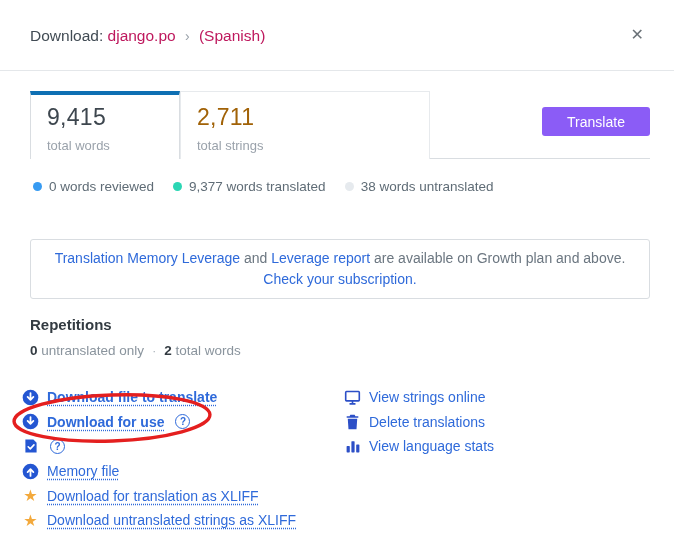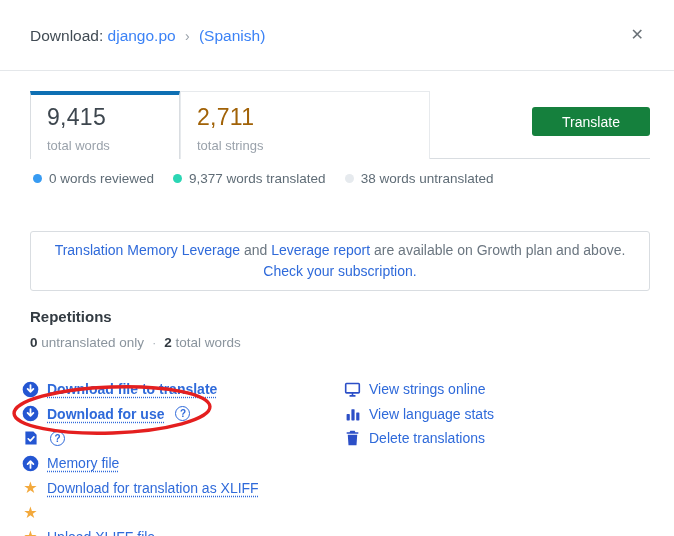--- a/index.html
+++ b/index.html
@@ -5,46 +5,46 @@
   * { margin:0; padding:0; box-sizing:border-box; }
   html,body { width:674px; height:536px; background:#ffffff;
     font-family:"Liberation Sans", sans-serif; overflow:hidden; }
 
   .modal { width:674px; height:536px; background:#fff; position:relative; }
 
   
   .header { display:flex; align-items:flex-start; justify-content:space-between;
     padding:27px 28px 0 30px; }
   .title { font-size:15.5px; color:#414b54; }
-  .title .lnk { color:#3b82f6; text-decoration:none; cursor:pointer;text-align:center; }
+  .title .lnk { color:#be185d; text-decoration:none; cursor:pointer;text-align:center; }
   .title .chev { color:#9aa2aa; font-size:14px; padding:0 5px; }
   .close-btn { background:none; border:none; color:#6b7278; font-size:16px;
     line-height:16px; cursor:pointer; padding:2px; margin-top:-2px; }
 
   .divider { border:none; border-top:1px solid #e4e7ea; margin-top:25px; }
 
   .content { padding:0 24px 0 30px; }
 
   
   .tabstrip { display:flex; align-items:flex-start; margin-top:20px;
     border-bottom:1px solid #d9dde1; height:68px; }
   .tab { height:68px; padding:12px 16px 0 16px; background:#fff; }
   .tab.active { width:150px; border-top:4px solid #0e6fb3;
     border-left:1px solid #d9dde1; border-right:1px solid #d9dde1;
     margin-bottom:-1px; padding-top:9px; }
   .tab.inactive { width:250px; border:1px solid #e7eaed; border-bottom:none; }
   .tab .num { font-size:23px; color:#3d464e; letter-spacing:0.3px; }
   .tab.inactive .num { color:#a16207; }
   .tab .cap { font-size:13px; color:#9aa2ab; margin-top:7px; }
-  .translate-btn { margin-left:auto; margin-top:16px; width:118px; height:29px;
-    background:#15803d; color:#fff; font-size:14px; border:none; border-radius:3px;
+  .translate-btn { margin-left:auto; margin-top:16px; width:108px; height:29px;
+    background:#8b5cf6; color:#fff; font-size:14px; border:none; border-radius:3px;
     cursor:pointer; font-family:"Liberation Sans", sans-serif; }
 
   
-  .legend { display:flex; align-items:center; margin-top:12px; padding-left:3px;
+  .legend { display:flex; align-items:center; margin-top:20px; padding-left:3px;
     gap:19px; }
   .legend-item { display:flex; align-items:center; gap:7px; font-size:13.5px;
     color:#5f6c76; }
   .dot { width:9px; height:9px; border-radius:50%; display:inline-block; }
   .dot-reviewed { background:#379bf2; }
   .dot-translated { background:#2bd6b4; }
   .dot-untranslated { background:#e6eaee; }
 
   
   .notice { margin-top:45px; border:1px solid #d9dde1; border-radius:3px;
@@ -180,61 +180,62 @@
           <span class="lbl u">Memory file</span>
         </div>
 
         <div class="action-row">
           <span class="icon star">★</span>
           <span class="lbl u">Download for translation as XLIFF</span>
         </div>
 
         <div class="action-row">
           <span class="icon star">★</span>
+          <span class="lbl u">Download untranslated strings as XLIFF</span>
         </div>
 
         <div class="action-row">
           <span class="icon star">★</span>
           <span class="lbl u">Upload XLIFF file</span>
         </div>
 
       </div>
 
       <div class="col-right">
 
         <div class="action-row">
           <span class="icon">
             <svg width="17" height="17" viewBox="0 0 20 20" fill="none" stroke="#2c4fc7" stroke-width="1.9">
                 <rect x="2" y="3" width="16" height="11" rx="1"></rect>
                 <path d="M6.5 17.5h7M10 14v3.5"></path>
               </svg>
           </span>
           <span class="lbl">View strings online</span>
+        </div>
+
+        <div class="action-row">
+          <span class="icon">
+            <svg width="15" height="16" viewBox="0 0 20 22" fill="#2c4fc7">
+                <path d="M7 1h6l1 2h4v2H2V3h4zM3.5 6.5h13L15.5 21h-11z"></path>
+              </svg>
+          </span>
+          <span class="lbl">Delete translations</span>
         </div>
 
         <div class="action-row">
           <span class="icon">
             <svg width="16" height="16" viewBox="0 0 20 20" fill="#2c4fc7">
                 <rect x="2" y="10" width="4" height="8" rx="0.8"></rect>
                 <rect x="8" y="4" width="4" height="14" rx="0.8"></rect>
                 <rect x="14" y="8" width="4" height="10" rx="0.8"></rect>
               </svg>
           </span>
           <span class="lbl">View language stats</span>
         </div>
 
-        <div class="action-row">
-          <span class="icon">
-            <svg width="15" height="16" viewBox="0 0 20 22" fill="#2c4fc7">
-                <path d="M7 1h6l1 2h4v2H2V3h4zM3.5 6.5h13L15.5 21h-11z"></path>
-              </svg>
-          </span>
-          <span class="lbl">Delete translations</span>
-        </div>
-
       </div>
 
       <svg class="annotation" width="214" height="58" viewBox="0 0 214 58">
         <ellipse cx="104" cy="28" rx="98" ry="23" fill="none" stroke="#e41f1f" stroke-width="3.4" transform="rotate(-2 104 28)"></ellipse>
       </svg>
 
     </div>
 
   </div>
 </div>

